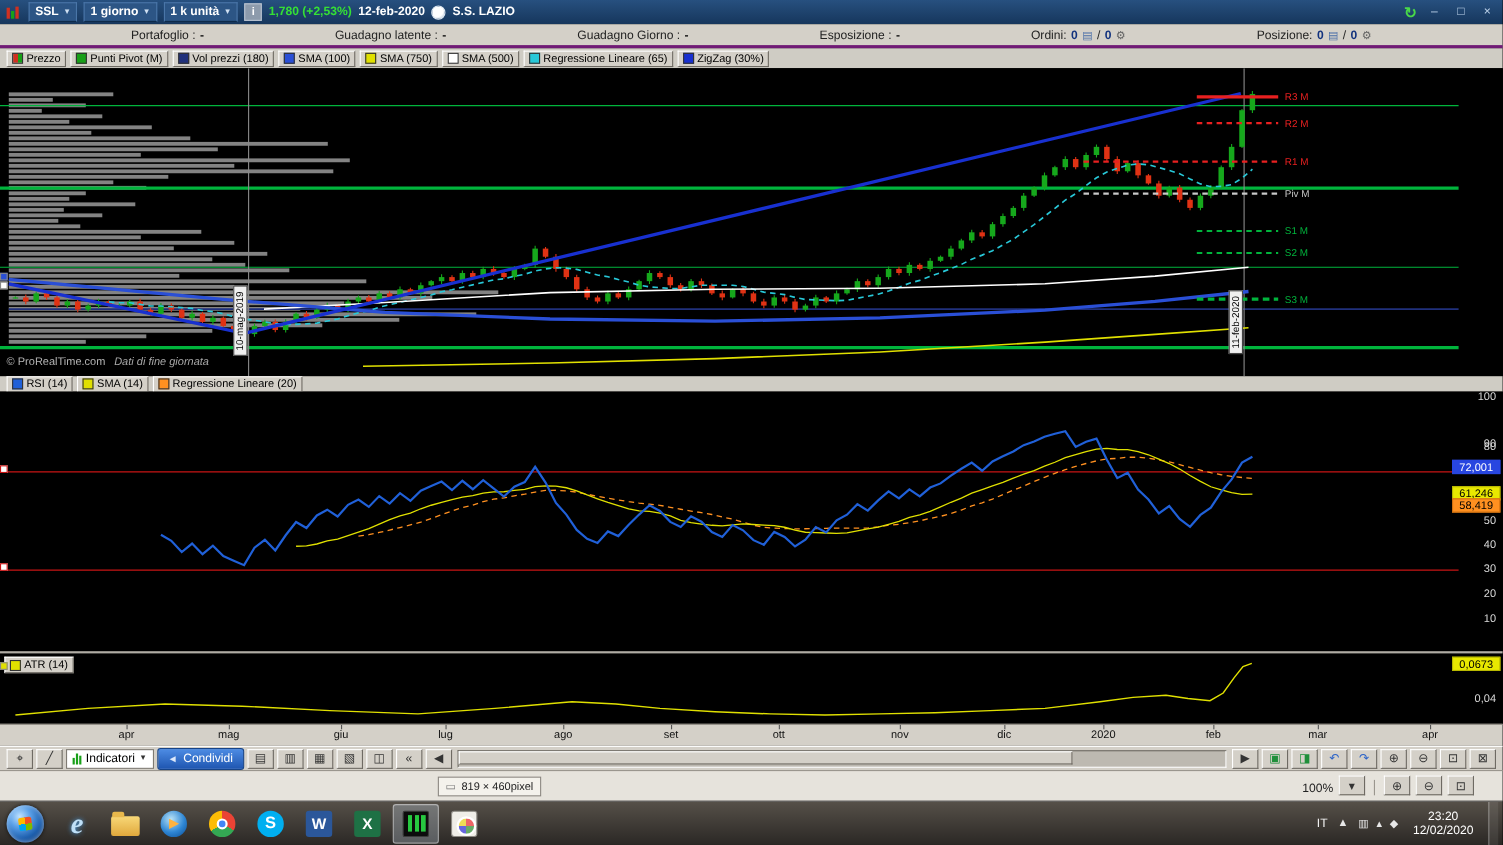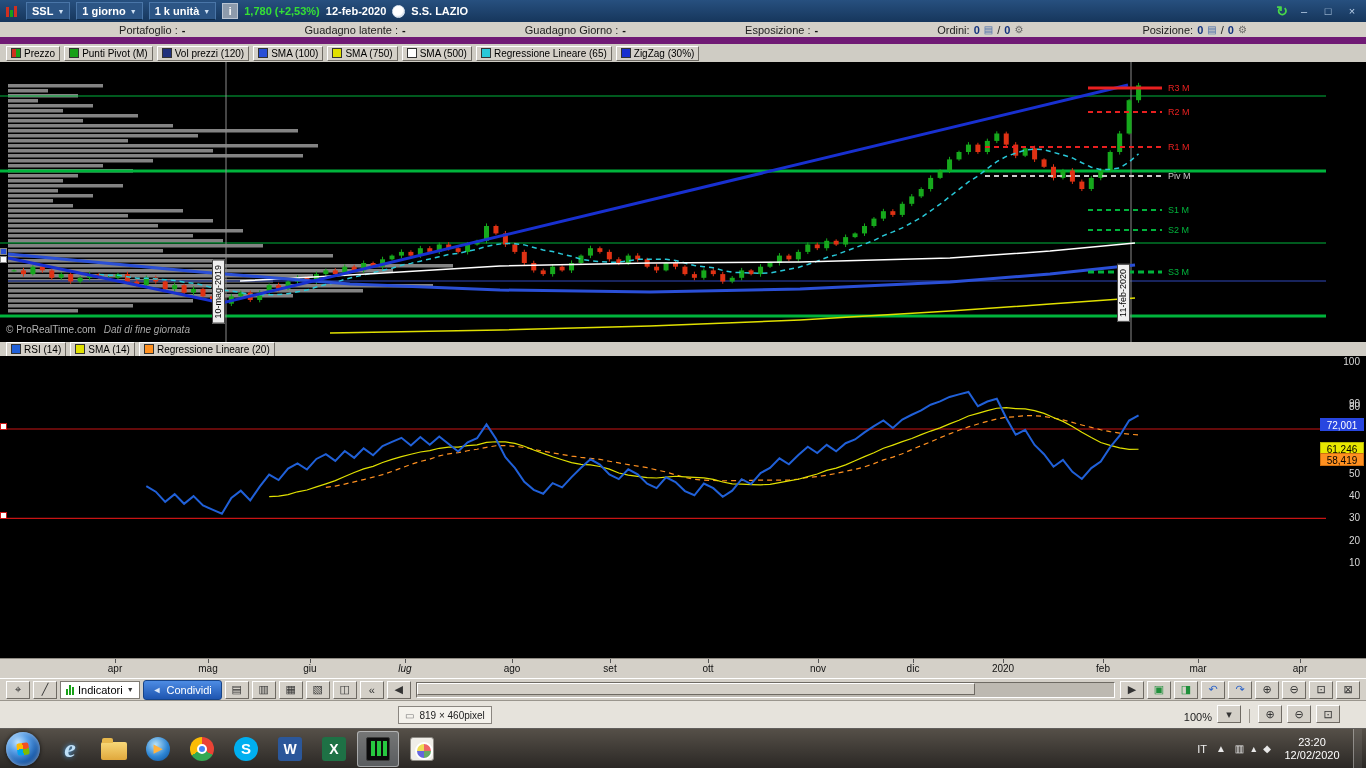--- a/index.html
+++ b/index.html
@@ -21,21 +21,21 @@
   .quote{color:#35e035;font-weight:bold;}
   .qdate{color:#fff;font-weight:bold;}
   .club-logo{width:11px;height:11px;border-radius:50%;background:radial-gradient(circle at 40% 35%,#fff 55%,#9db6cf 100%);border:1px solid #dfe9f3;}
   .instr{color:#fff;font-weight:bold;}
   .tb-right{margin-left:auto;display:flex;align-items:center;gap:8px;padding-right:6px;}
   .refresh{color:#49d849;font-size:14px;font-weight:bold;}
   .winbtn{color:#bcd2ea;font-size:11px;width:16px;text-align:center;cursor:default;}
 
   
   .infobar{position:absolute;top:22px;left:0;width:1366px;height:22px;background:#d4d0c8;
-    border-bottom:7px solid #701a75;box-sizing:border-box;display:flex;align-items:center;
+    border-bottom:3px solid #701a75;box-sizing:border-box;display:flex;align-items:center;
     justify-content:space-evenly;font-size:11px;color:#222;}
   .acct-item{display:inline-flex;align-items:center;gap:4px;}
   .acct-val{font-weight:bold;color:#111;}
   .acct-num{font-weight:bold;color:#12327e;}
   .acct-ico{font-size:10px;color:#4a6ea8;}
   .gear{font-size:10px;color:#666;}
 
   
   .legendbar{position:absolute;left:0;width:1366px;background:#cfccc4;display:flex;
     align-items:center;padding-left:4px;box-sizing:border-box;overflow:hidden;}
@@ -228,21 +228,21 @@
       <div class="chip">
         <span class="sw" style="background: linear-gradient(90deg, rgb(208, 48, 32) 50%, rgb(24, 160, 24) 50%);"></span>
         <span class="chip-label">Prezzo</span>
       </div>
       <div class="chip">
         <span class="sw" style="background: rgb(24, 160, 24);"></span>
         <span class="chip-label">Punti Pivot (M)</span>
       </div>
       <div class="chip">
         <span class="sw" style="background: rgb(32, 48, 124);"></span>
-        <span class="chip-label">Vol prezzi (120)</span>
+        <span class="chip-label">Vol prezzi (180)</span>
       </div>
       <div class="chip">
         <span class="sw" style="background: rgb(42, 79, 214);"></span>
         <span class="chip-label">SMA (100)</span>
       </div>
       <div class="chip">
         <span class="sw" style="background: rgb(224, 224, 0);"></span>
         <span class="chip-label">SMA (750)</span>
       </div>
       <div class="chip">
@@ -618,30 +618,46 @@
         <div class="axtick" style="top: 178.664px;">20</div>
         <div class="axtick" style="top: 200.997px;">10</div>
         <div class="badge b-blue" style="top: 61.5324px;">72,001</div>
         <div class="badge b-yellow" style="top: 85.652px;">61,246</div>
         <div class="badge b-orange" style="top: 96.5952px;">58,419</div>
       </div>
     <div class="hchip" style="top:67px;background:#fff;border-color:#c81414;"></div>
     <div class="hchip" style="top:156px;background:#fff;border-color:#c81414;"></div>
   </div>
 
+  <div class="atr-wrap">
+    <svg id="atr-svg" width="1366" height="64">
+        <polyline points="14,56 80,50 150,46 220,48 300,52 380,55 450,50 520,44 560,46 600,50 650,53 700,55 750,56 800,55 850,54 900,52 950,50 1000,44 1030,40 1060,38 1080,41 1100,43 1112,36 1122,22 1130,12 1138,9" fill="none" stroke="#e0e000" stroke-width="1.3"></polyline>
+      </svg>
+    <div class="legendbar" style="top:2px;left:0;width:auto;background:transparent;padding-left:2px;" id="legend-atr-chip">
+        <div class="chip">
+          <span class="sw" style="background: rgb(224, 224, 0);"></span>
+          <span class="chip-label">ATR (14)</span>
+        </div>
+      </div>
+    <div class="axcol" id="atr-axis">
+        <div class="badge b-yellow" style="top: 3px;">0,0673</div>
+        <div class="axtick" style="top: 36px;">0,04</div>
+      </div>
+    <div class="hchip" style="top:8px;background:#e0e000;"></div>
+  </div>
 
   <div class="timeline" id="timeline">
       <div class="mtick" style="left: 115px;"></div>
       <div class="mlabel" style="left: 100px;">apr</div>
       <div class="mtick" style="left: 208px;"></div>
       <div class="mlabel" style="left: 193px;">mag</div>
       <div class="mtick" style="left: 310px;"></div>
       <div class="mlabel" style="left: 295px;">giu</div>
       <div class="mtick" style="left: 405px;"></div>
-      <div class="mlabel" style="left: 390px; font-style: italic;">lug</div>
+      <div class="mlabel" style="left: 390px;">lug</div>
       <div class="mtick" style="left: 512px;"></div>
       <div class="mlabel" style="left: 497px;">ago</div>
       <div class="mtick" style="left: 610px;"></div>
       <div class="mlabel" style="left: 595px;">set</div>
       <div class="mtick" style="left: 708px;"></div>
       <div class="mlabel" style="left: 693px;">ott</div>
       <div class="mtick" style="left: 818px;"></div>
       <div class="mlabel" style="left: 803px;">nov</div>
       <div class="mtick" style="left: 913px;"></div>
       <div class="mlabel" style="left: 898px;">dic</div>

